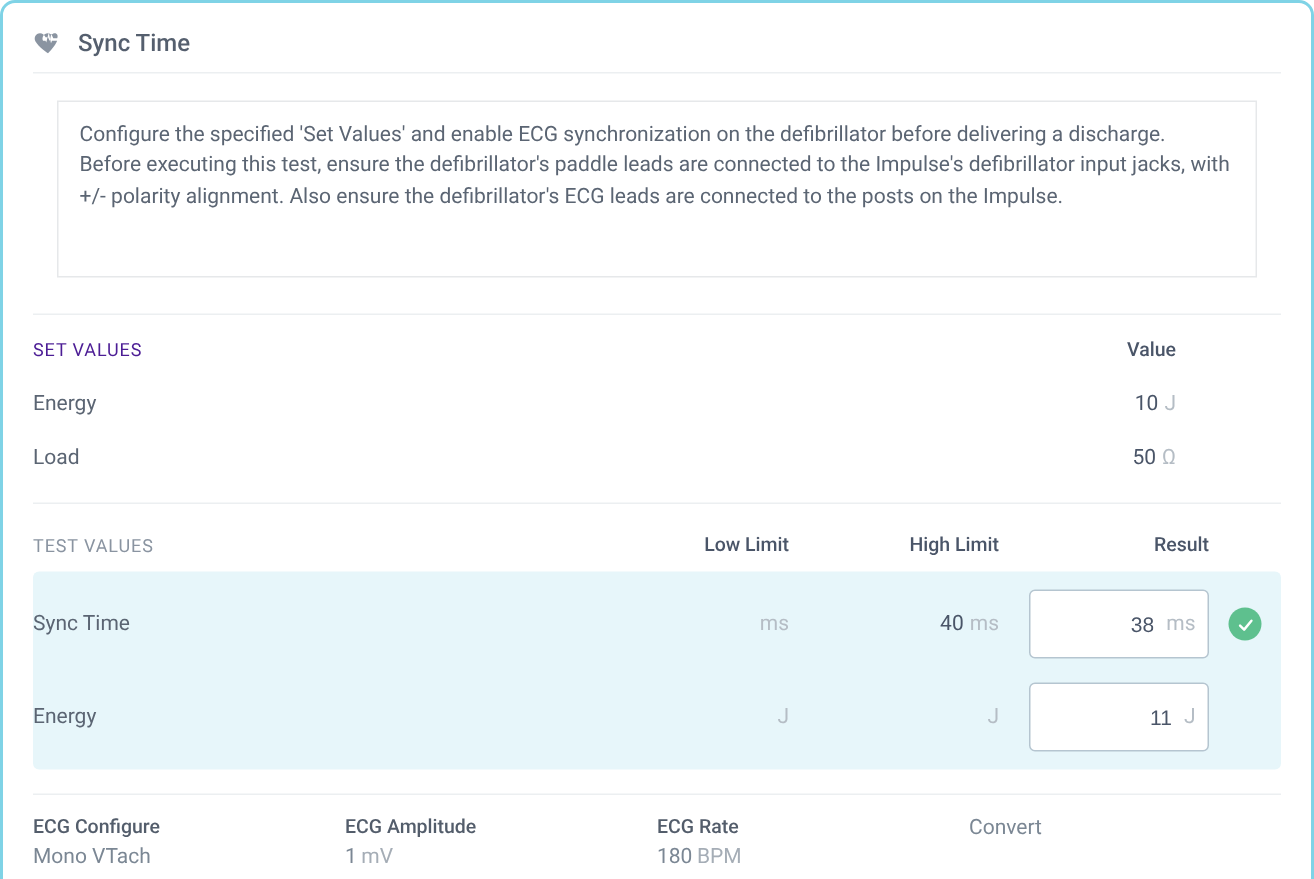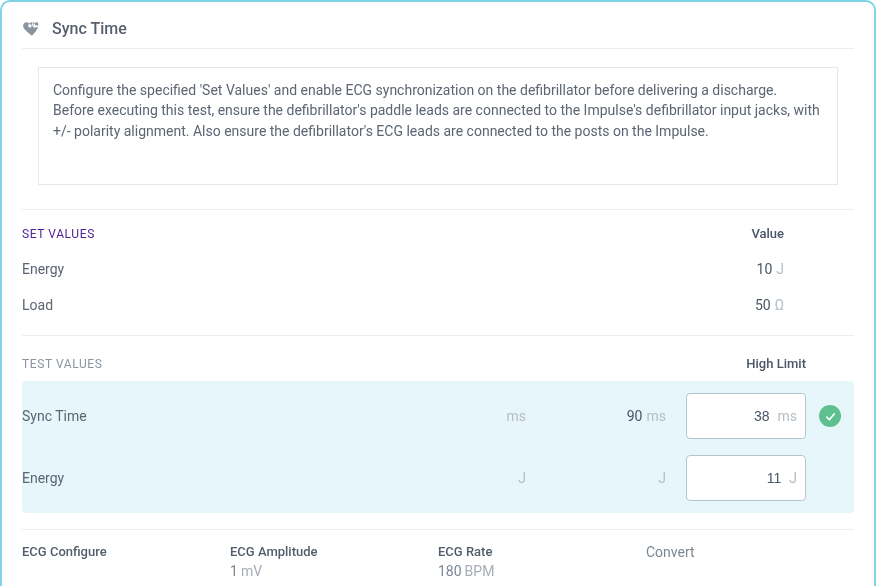--- a/index.html
+++ b/index.html
@@ -260,33 +260,35 @@
         <span>50</span><span class="unit">Ω</span>
       </span>
     </div>
   </div>
 
   <hr class="section-hr" style="margin-top:12px">
 
   <div class="tv-block">
     <div class="tv-header-row">
       <span class="th-name">Test Values</span>
+      <span class="th-low">Low Limit</span>
       <span class="th-high">High Limit</span>
+      <span class="th-result">Result</span>
       <span class="th-status"></span>
     </div>
 
     <div class="tv-rows">
 
       <div class="tv-row">
         <span class="td-name">Sync Time</span>
         <span class="td-low">
           <span></span><span class="unit">ms</span>
         </span>
         <span class="td-high">
-          <span>90</span><span class="unit">ms</span>
+          <span>40</span><span class="unit">ms</span>
         </span>
         <span class="td-result">
           <span class="result-input-wrap">
             <input class="result-input" type="text" value="38" style="">
             <span class="result-unit">ms</span>
           </span>
         </span>
         <span class="td-status">
           <span class="pass-badge">
             <svg viewBox="0 0 24 24" width="13" height="13" fill="none" stroke="#fff" stroke-width="3" stroke-linecap="round" stroke-linejoin="round">
@@ -314,20 +316,23 @@
       </div>
 
     </div>
   </div>
 
   <hr class="footer-hr">
 
   <div class="footer-grid">
     <div class="footer-col">
       <div class="fc-label">ECG Configure</div>
+      <div class="fc-value">
+        <span>Mono VTach</span><span class="unit"></span>
+      </div>
     </div>
     <div class="footer-col">
       <div class="fc-label">ECG Amplitude</div>
       <div class="fc-value">
         <span>1</span><span class="unit">mV</span>
       </div>
     </div>
     <div class="footer-col">
       <div class="fc-label">ECG Rate</div>
       <div class="fc-value">

